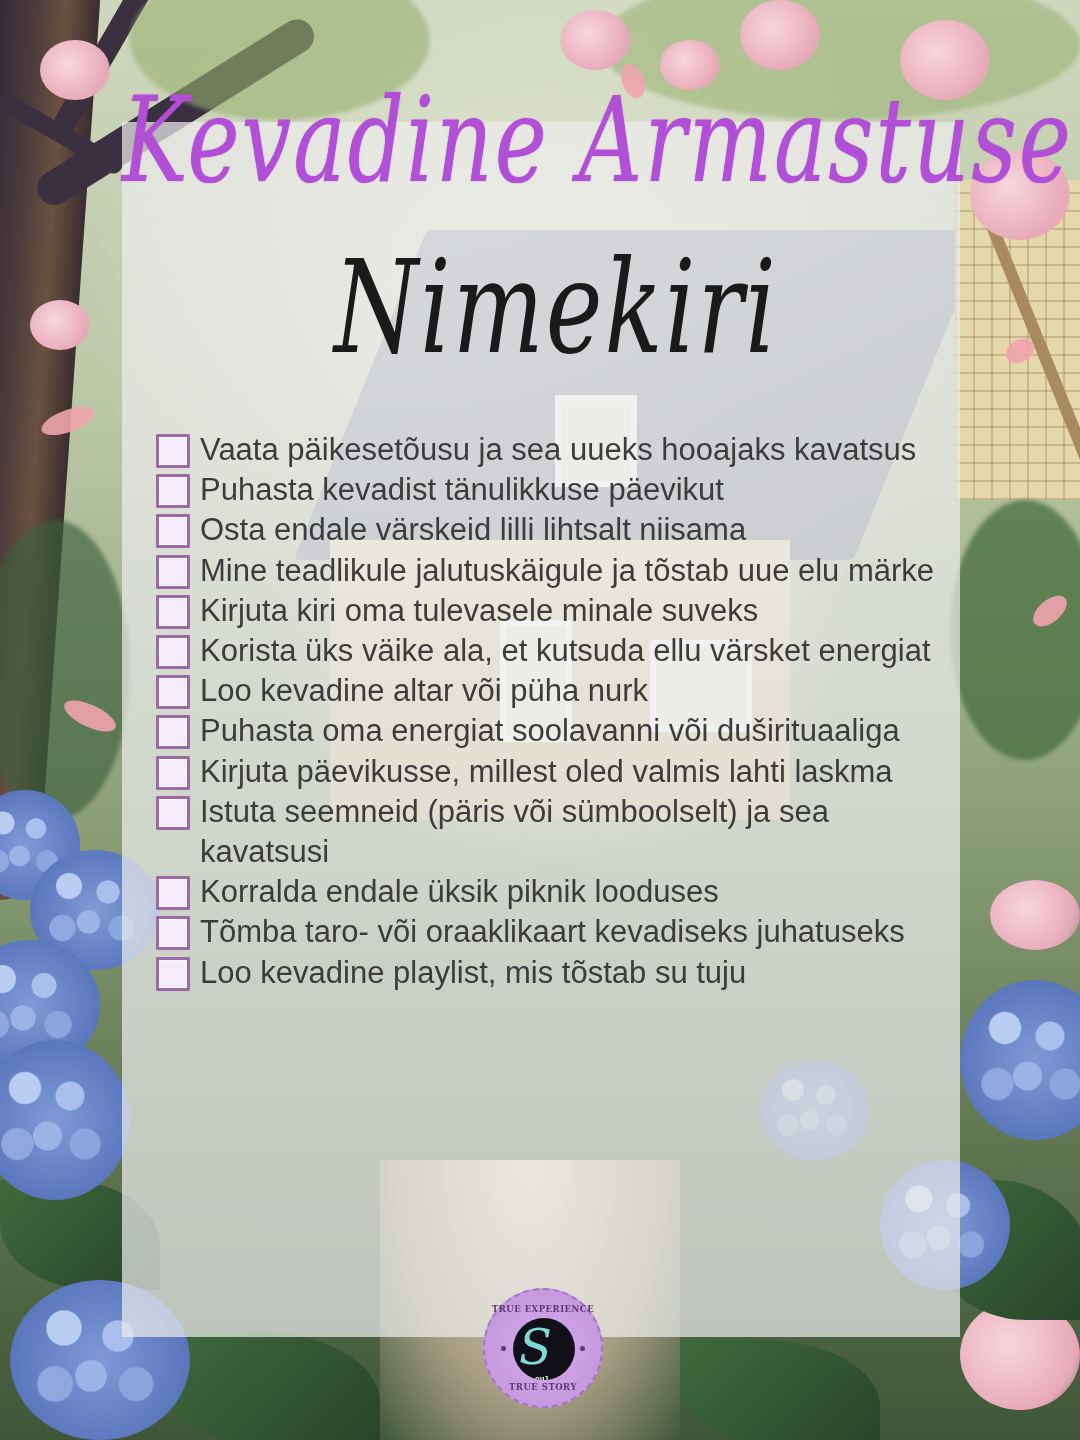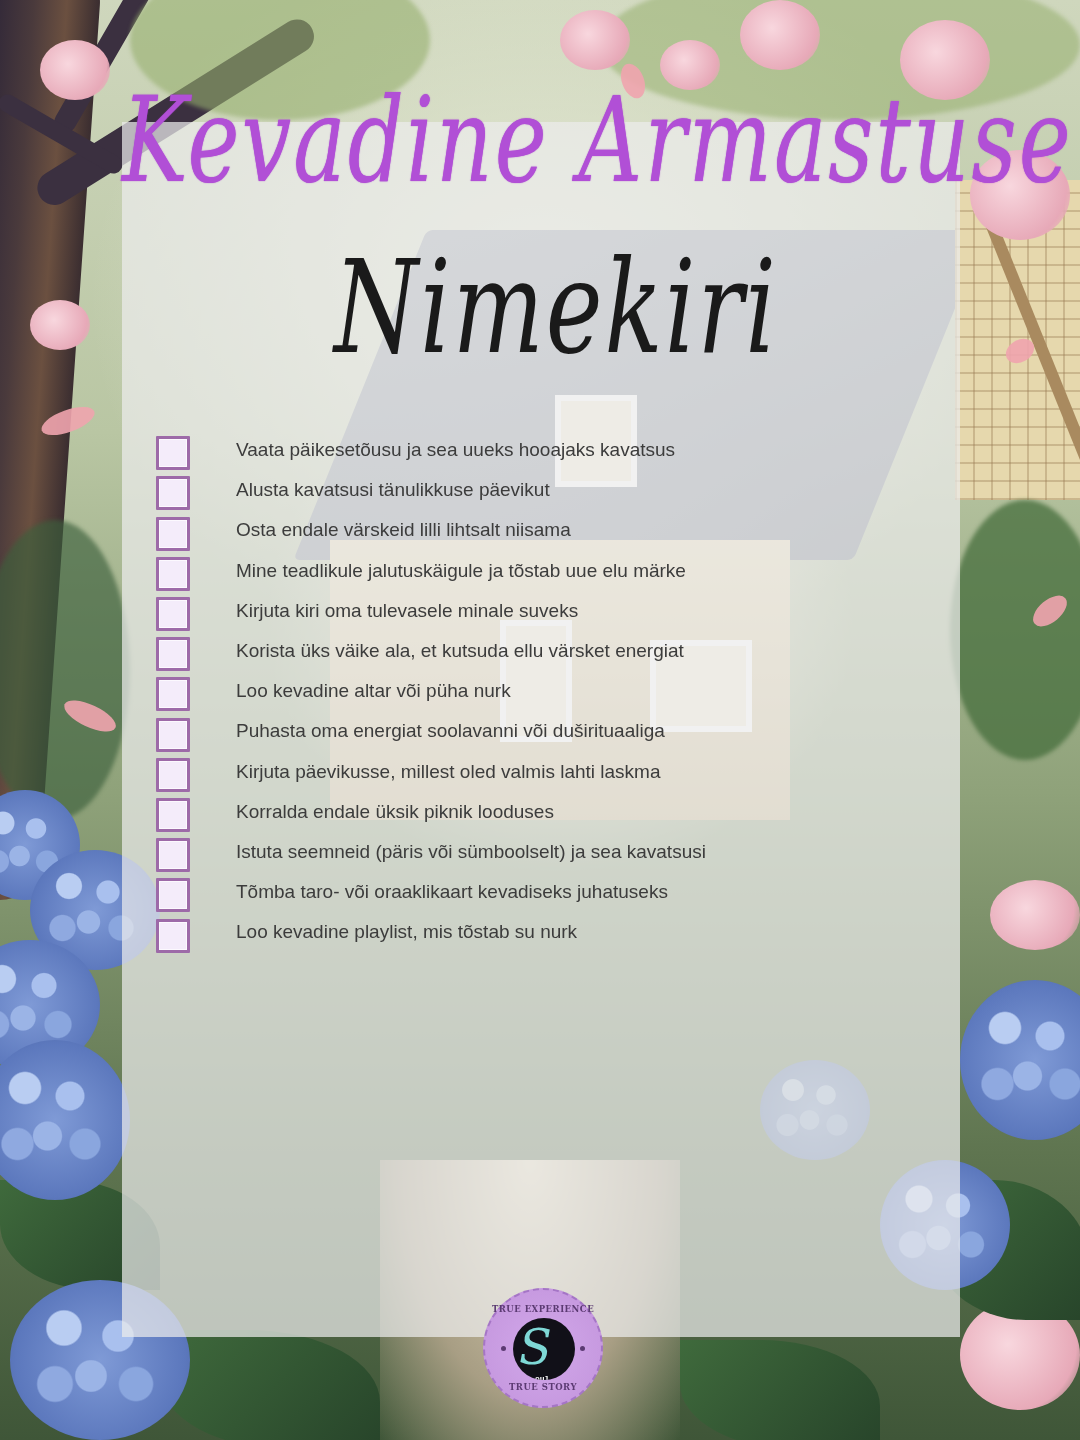--- a/index.html
+++ b/index.html
@@ -96,23 +96,23 @@
     }
     .title-bottom {
       top: 110px; font-size: 96px; color: #1a1a1a; left: 30px;
       transform: scaleY(1.35); transform-origin: top center;
     }
     .checklist {
       position: absolute; left: 34px; top: 308px; width: 800px;
       list-style: none; margin: 0; padding: 0;
     }
     .check-item {
-      display: flex; align-items: flex-end;
-      font-family: "Liberation Sans", sans-serif; font-size: 19px;
-      line-height: 40.2px; color: #3c3c3c; gap: 36px;
+      display: flex; align-items: flex-start;
+      font-family: "Liberation Sans", sans-serif; font-size: 31px;
+      line-height: 40.2px; color: #3c3c3c;
     }
     .checkbox {
       flex: 0 0 auto; width: 28px; height: 28px; margin-top: 4px; margin-right: 10px;
       background: #f4ecfa; border: 3px solid #9d6aa8; border-radius: 1px;
       box-shadow: inset 0 0 0 1px rgba(255,255,255,.7);
     }
     .item-text { flex: 1 1 auto; }
 
     
     .badge {
@@ -205,21 +205,21 @@
   <h1 class="title-script title-top">Kevadine Armastuse</h1>
   <h2 class="title-script title-bottom">Nimekiri</h2>
 
   <ul class="checklist">
     <li class="check-item">
       <span class="checkbox"></span>
       <span class="item-text">Vaata päikesetõusu ja sea uueks hooajaks kavatsus</span>
     </li>
     <li class="check-item">
       <span class="checkbox"></span>
-      <span class="item-text">Alusta kavatsusi tänulikkuse päevikut</span>
+      <span class="item-text">Puhasta kevadist tänulikkuse päevikut</span>
     </li>
     <li class="check-item">
       <span class="checkbox"></span>
       <span class="item-text">Osta endale värskeid lilli lihtsalt niisama</span>
     </li>
     <li class="check-item">
       <span class="checkbox"></span>
       <span class="item-text">Mine teadlikule jalutuskäigule ja tõstab uue elu märke</span>
     </li>
     <li class="check-item">
@@ -237,33 +237,33 @@
     <li class="check-item">
       <span class="checkbox"></span>
       <span class="item-text">Puhasta oma energiat soolavanni või duširituaaliga</span>
     </li>
     <li class="check-item">
       <span class="checkbox"></span>
       <span class="item-text">Kirjuta päevikusse, millest oled valmis lahti laskma</span>
     </li>
     <li class="check-item">
       <span class="checkbox"></span>
+      <span class="item-text">Istuta seemneid (päris või sümboolselt) ja sea kavatsusi</span>
+    </li>
+    <li class="check-item">
+      <span class="checkbox"></span>
       <span class="item-text">Korralda endale üksik piknik looduses</span>
     </li>
     <li class="check-item">
       <span class="checkbox"></span>
-      <span class="item-text">Istuta seemneid (päris või sümboolselt) ja sea kavatsusi</span>
-    </li>
-    <li class="check-item">
-      <span class="checkbox"></span>
       <span class="item-text">Tõmba taro- või oraaklikaart kevadiseks juhatuseks</span>
     </li>
     <li class="check-item">
       <span class="checkbox"></span>
-      <span class="item-text">Loo kevadine playlist, mis tõstab su nurk</span>
+      <span class="item-text">Loo kevadine playlist, mis tõstab su tuju</span>
     </li>
   </ul>
 </div>
 
 <div class="badge">
   <div class="badge-ring-text badge-top">TRUE EXPERIENCE</div>
   <span class="badge-dot" style="left:16px;top:56px;"></span>
   <span class="badge-dot" style="right:16px;top:56px;"></span>
   <div class="badge-core">
     <span class="badge-s">S</span>

